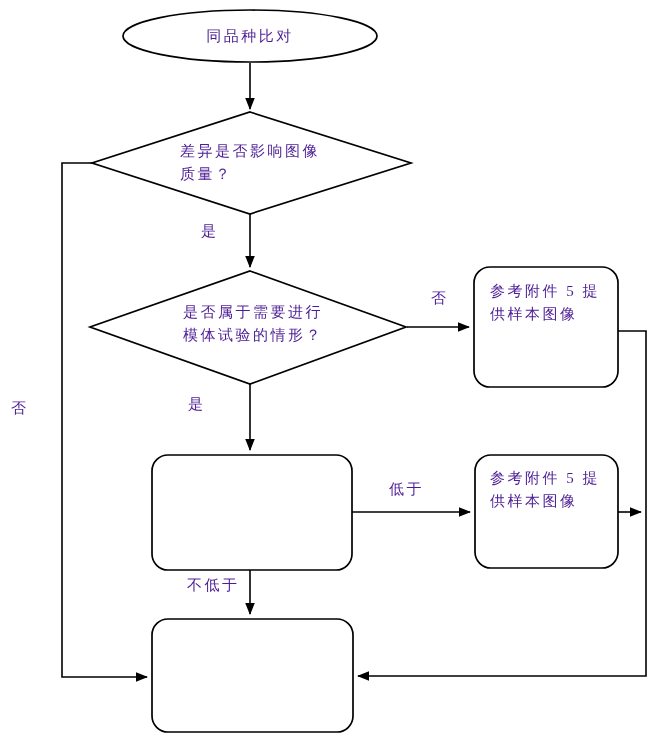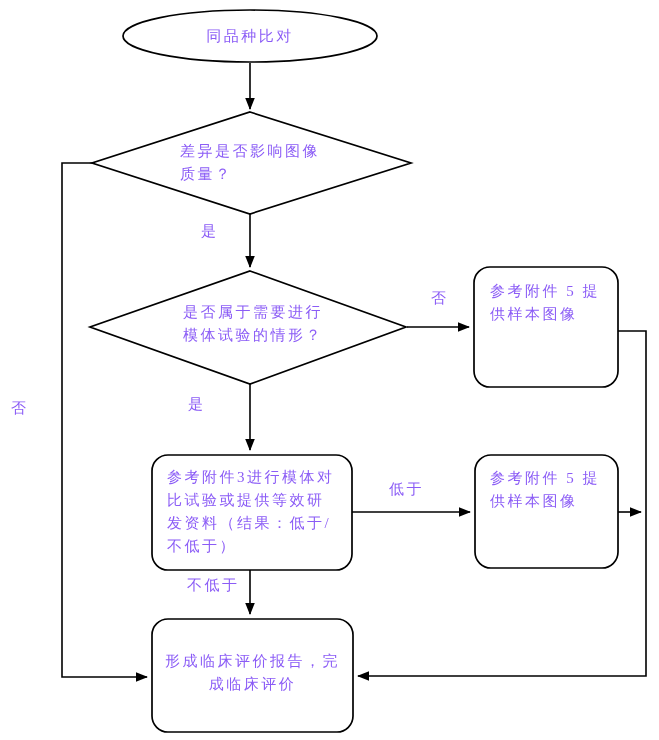--- a/index.html
+++ b/index.html
@@ -25,21 +25,21 @@
     stroke: #000000;
     stroke-width: 1.7;
   }
   .conn {
     fill: none;
     stroke: #000000;
     stroke-width: 1.6;
   }
   .txt {
     position: absolute;
-    color: #8b5cf6;
+    color: #4c1d95;
     font-size: 15px;
     line-height: 23px;
     letter-spacing: 2.5px;
     white-space: pre-line;
   }
   .txt.center { text-align: center; }
 </style>
 </head>
 <body>
 
@@ -75,30 +75,24 @@
 
   <div class="txt" style="left:180px; top:140px;">差异是否影响图像
 质量？</div>
 
   <div class="txt" style="left:183px; top:301px;">是否属于需要进行
 模体试验的情形？</div>
 
   <div class="txt" style="left:490px; top:280px;">参考附件 5 提
 供样本图像</div>
 
-  <div class="txt" style="left:167px; top:466px;">参考附件3进行模体对
-比试验或提供等效研
-发资料（结果：低于/
-不低于）</div>
 
   <div class="txt" style="left:490px; top:467px;">参考附件 5 提
 供样本图像</div>
 
-  <div class="txt center" style="left:152px; top:650px; width:201px;">形成临床评价报告，完
-成临床评价</div>
 
   <div class="txt" style="left:201px; top:220px;">是</div>
 
   <div class="txt" style="left:188px; top:393px;">是</div>
 
   <div class="txt" style="left:431px; top:287px;">否</div>
 
   <div class="txt" style="left:11px; top:397px;">否</div>
 
   <div class="txt" style="left:389px; top:462px;margin-top:16px;">低于</div>

